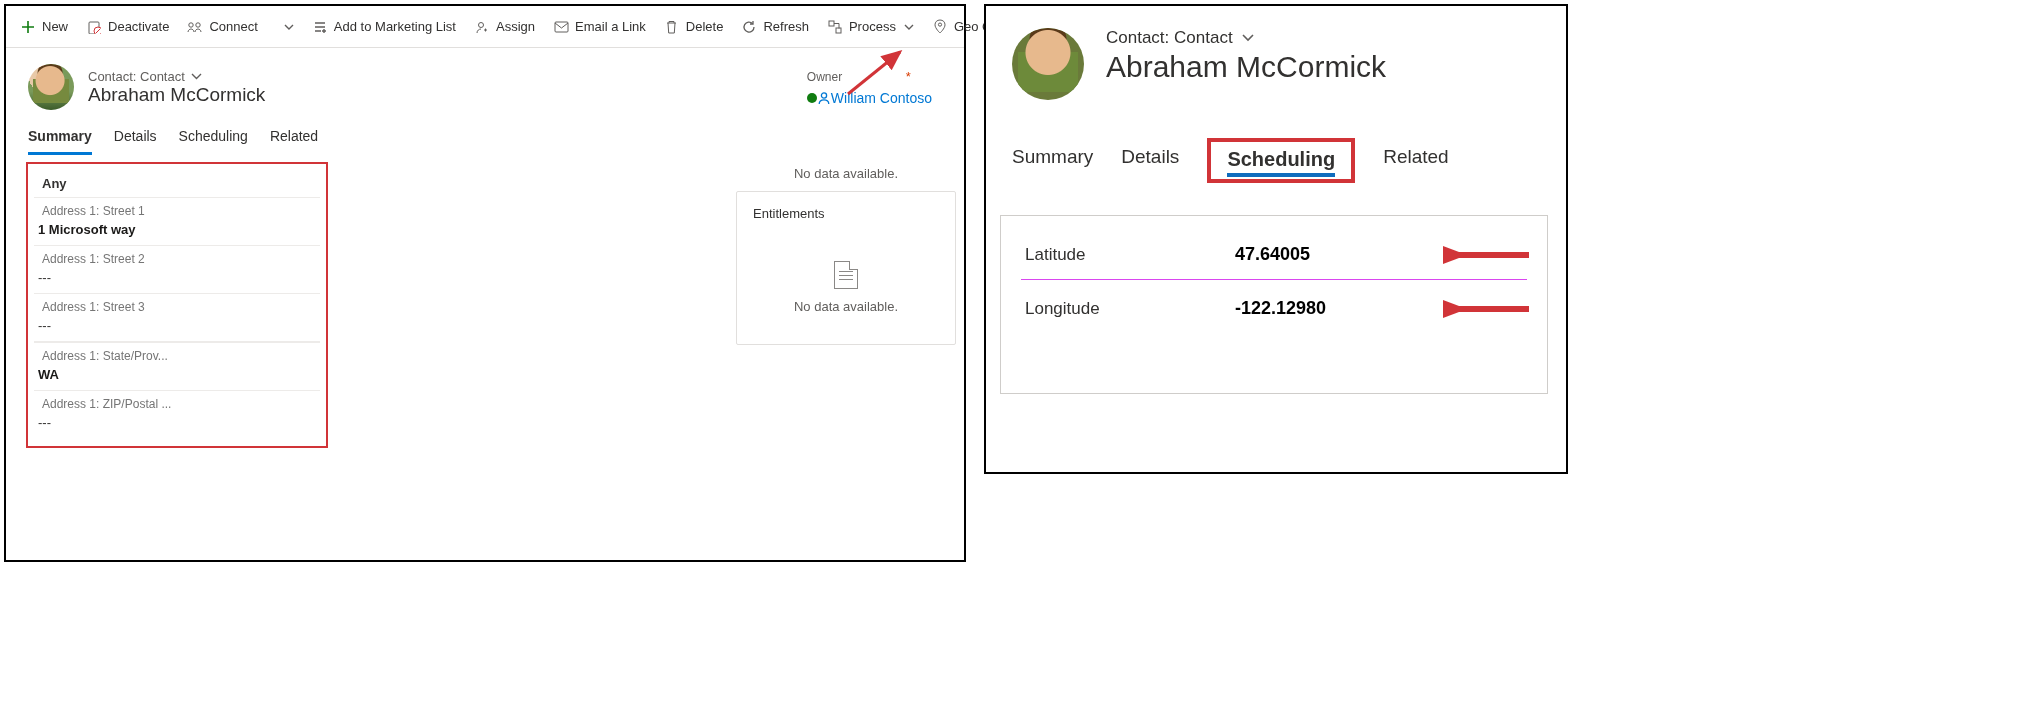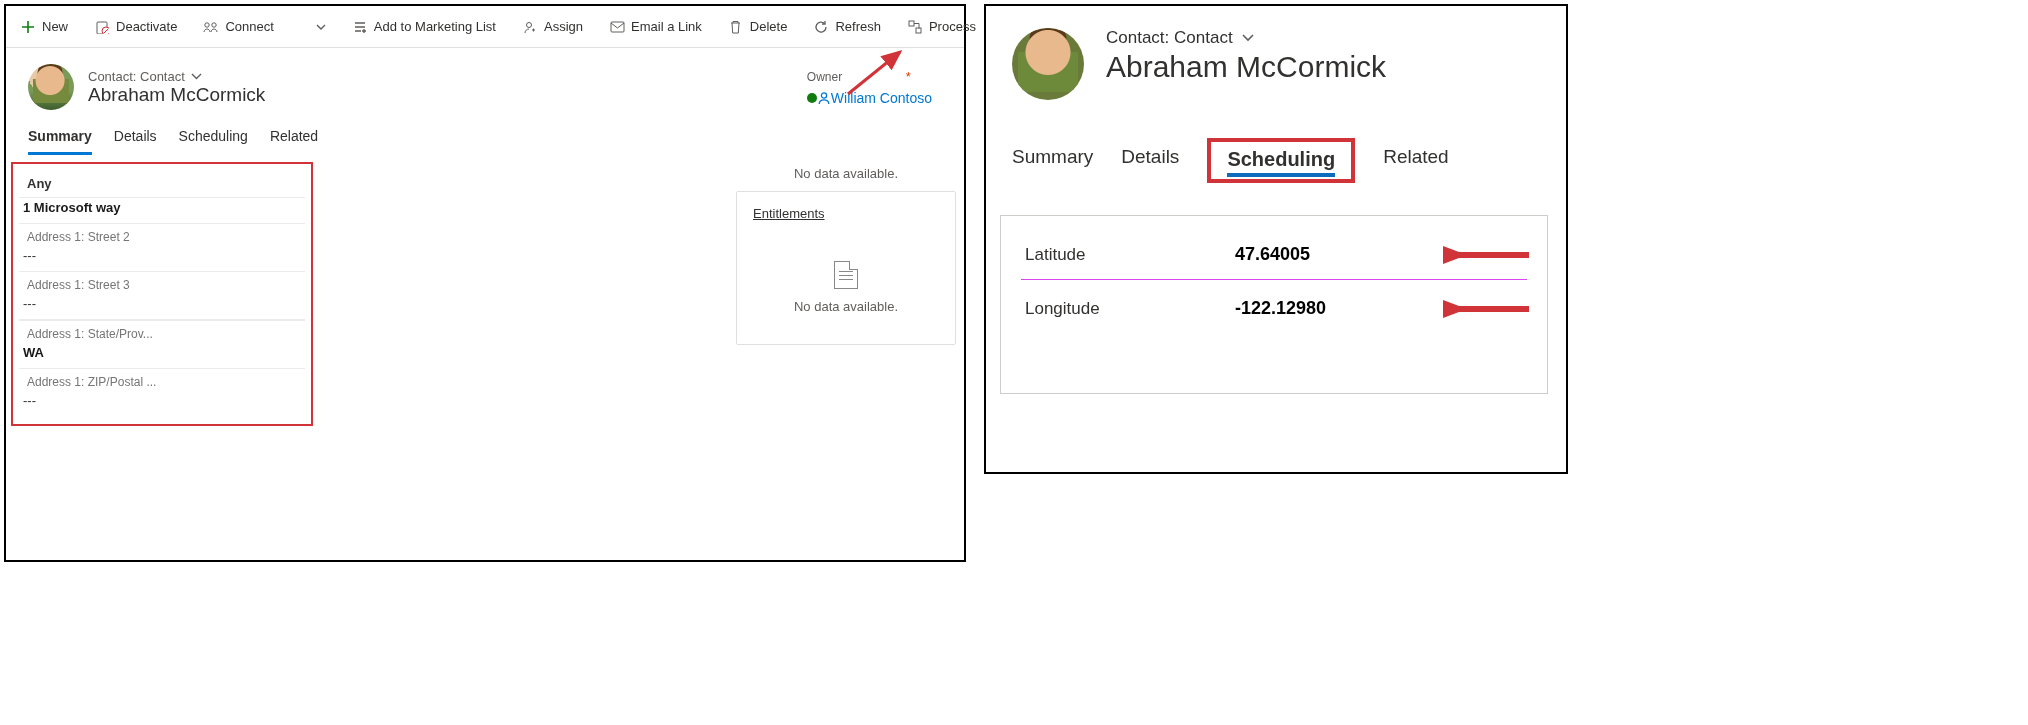--- a/index.html
+++ b/index.html
@@ -21,21 +21,21 @@
   .panel-left { width: 962px; height: 558px; }
   .panel-right { width: 584px; height: 470px; }
 
   
   .toolbar {
     display: flex;
     align-items: center;
     height: 42px;
     border-bottom: 1px solid #e1dfdd;
     padding: 0 6px;
-    gap: 10px;
+    gap: 2px;
   }
   .tbtn {
     display: flex;
     align-items: center;
     gap: 6px;
     padding: 4px 8px;
     font-size: 13px;
     color: #323130;
     cursor: pointer;
     border-radius: 2px;
@@ -90,21 +90,21 @@
   .tabs {
     display:flex; gap:22px; padding: 14px 22px 0 22px;
     border-bottom:1px solid transparent;
   }
   .tab {
     padding-bottom:8px; font-size:14px; color:#323130; cursor:pointer;
     border-bottom:3px solid transparent;
   }
   .tab.active { font-weight:600; border-bottom-color:#0078d4; }
 
-  .body-row { display:flex; padding: 6px 8px 8px 5px; gap:6px; }
+  .body-row { display:flex; padding: 6px 8px 8px 20px; gap:6px; }
   .addr-card {
     width: 302px;
     border: 2px solid #d13438;
     padding: 6px 0 8px 0;
   }
   .addr-card .rowlabel{
     font-size:12px; color:#757575; padding:6px 14px 2px 14px;
   }
   .addr-card .rowval{
     font-size:13px; color:#1b1a19; font-weight:600;
@@ -118,21 +118,21 @@
 
   .right-col { flex:1; display:flex; flex-direction:column; }
   .nodata-top {
     text-align:center; color:#605e5c; font-size:13px;
     padding:4px 0 10px 0;
   }
   .ent-card{
     border:1px solid #e1dfdd; border-radius:2px;
     padding:14px 16px 30px 16px;
   }
-  .ent-title{ font-size:13px; color:#323130; margin-bottom:40px;text-decoration:underline;}
+  .ent-title{ font-size:13px; color:#323130; margin-bottom:40px;}
   .ent-empty{
     display:flex; flex-direction:column; align-items:center; gap:10px;
     color:#605e5c; font-size:13px;
   }
   .doc-ico{ width:24px;height:28px;border:1.5px solid #8a8886; position:relative;}
   .doc-ico::before{content:"";position:absolute;right:-1px;top:-1px;width:8px;height:8px;
     background:#fff;border-left:1.5px solid #8a8886;border-bottom:1.5px solid #8a8886;}
   .doc-ico::after{content:"";position:absolute;left:4px;right:4px;top:9px;height:1px;
     background:#8a8886; box-shadow:0 4px 0 #8a8886,0 8px 0 #8a8886;}
 
@@ -354,20 +354,21 @@
     <div class="tab active">Summary</div>
     <div class="tab">Details</div>
     <div class="tab">Scheduling</div>
     <div class="tab">Related</div>
   </div>
 
   <div class="body-row">
     <div class="addr-card">
       <div class="any">Any</div>
       <div class="divider"></div>
+      <div class="rowlabel">Address 1: Street 1</div>
       <div class="rowval">1 Microsoft way</div>
       <div class="divider"></div>
       <div class="rowlabel">Address 1: Street 2</div>
       <div class="rowval light">---</div>
       <div class="divider"></div>
       <div class="rowlabel">Address 1: Street 3</div>
       <div class="rowval light">---</div>
       <div class="divider"></div>
       <div class="divider"></div>
       <div class="rowlabel">Address 1: State/Prov...</div>

